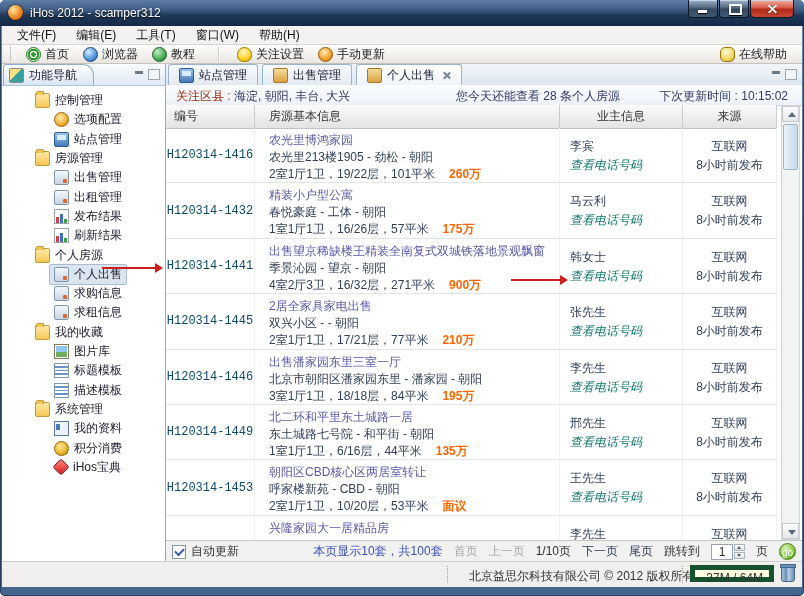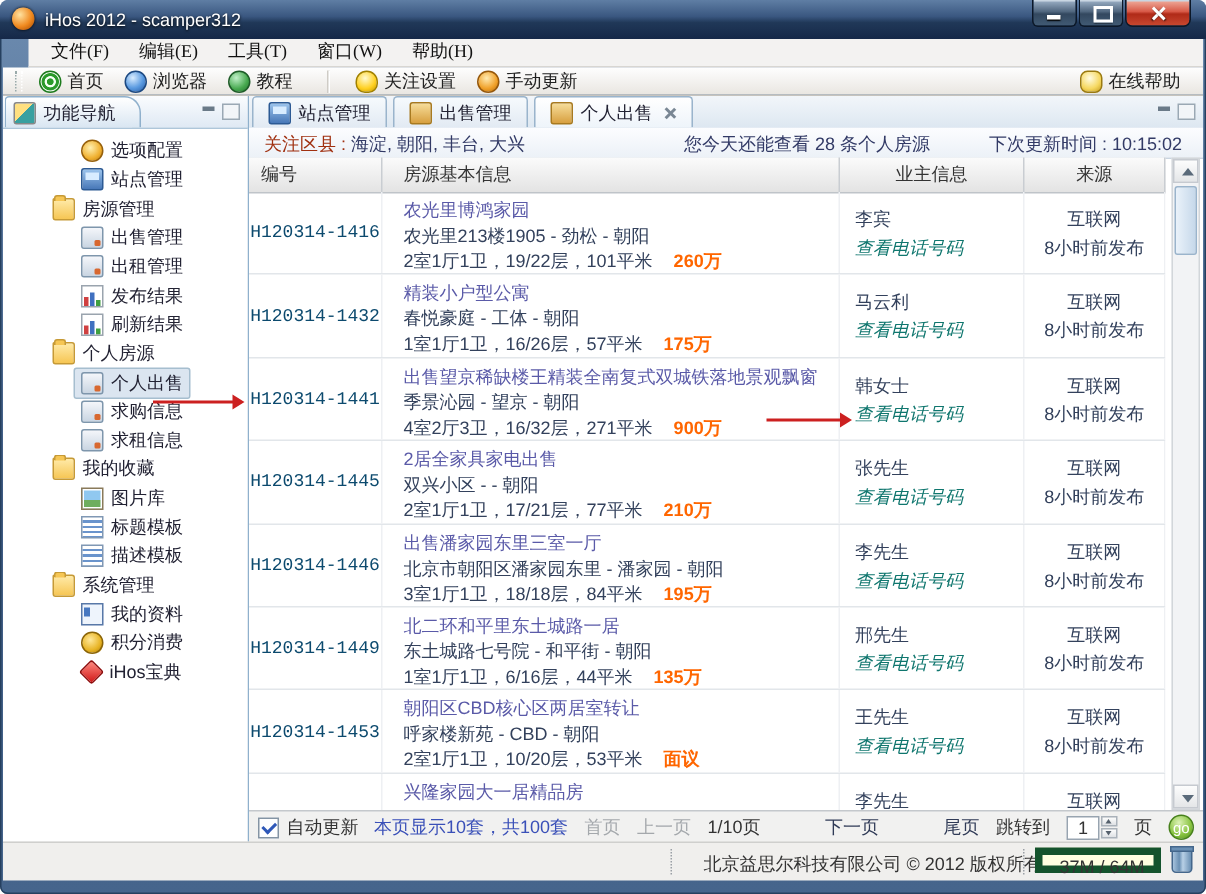--- a/index.html
+++ b/index.html
@@ -17,22 +17,22 @@
   .wbtn{width:28px;height:17px;margin-left:1px;position:relative;border:1px solid #0c1828;border-top:none;
        border-radius:0 0 4px 4px;background:linear-gradient(#9fb3c9,#51677f 45%,#33485f 55%,#415a74);box-shadow:inset 0 1px 0 #c9d6e2;}
   .wbtn.close{width:42px;border-radius:0 0 5px 5px;
        background:linear-gradient(#f0b0a0,#d85a48 45%,#b02a18 55%,#c84830);}
   .g-min{position:absolute;left:9px;bottom:4px;width:9px;height:3px;background:#fff;box-shadow:0 1px 1px #000;}
   .g-max{position:absolute;left:9px;top:4px;width:9px;height:7px;border:2px solid #fff;box-shadow:0 1px 1px #000;}
   .g-x{position:absolute;left:50%;top:50%;width:11px;height:11px;transform:translate(-50%,-50%);}
   .g-x::before,.g-x::after{content:"";position:absolute;left:5px;top:0;width:2px;height:11px;background:#fff;box-shadow:0 1px 1px rgba(0,0,0,.6);}
   .g-x::before{transform:rotate(45deg);} .g-x::after{transform:rotate(-45deg);}
   
-  .menubar{position:absolute;left:19px;right:2px;top:26px;height:18px;background:#f3f2f1;
-       border-bottom:1px solid #d8d6d2;display:flex;align-items:flex-start;padding-left:6px;gap:2px;color:#111;font-family:Liberation Serif, serif;}
+  .menubar{position:absolute;left:2px;right:2px;top:26px;height:18px;background:#f3f2f1;
+       border-bottom:1px solid #d8d6d2;display:flex;align-items:center;padding-left:6px;gap:2px;color:#111;}
   .menu-item{padding:0 9px;}
   .toolbar{position:absolute;left:2px;right:2px;top:45px;height:18px;background:linear-gradient(#fefefe,#e9e6e1);
        border-bottom:1px solid #c6c3bd;display:flex;align-items:center;padding-left:4px;color:#222;}
   .grip{width:3px;height:14px;margin:0 4px;border-left:1px dotted #9aa;border-right:1px dotted #fff;}
   .tbtn{display:flex;align-items:center;gap:4px;padding:0 7px;background:none;border:none;font:inherit;color:#222;height:18px;}
   .tb-sep{width:1px;height:15px;background:#cfccc6;border-right:1px solid #fff;margin:0 10px 0 16px;}
   .tb-spacer{flex:1;}
   .tic{width:13px;height:13px;display:inline-block;border-radius:50%;flex:none;}
   .home-icon{background:radial-gradient(circle at 50% 50%,#2a9a2a 0 2px,#f4fff4 2.5px 3.5px,#2a9a2a 4px 5.5px,#e8f6e8 6px);border:1px solid #1c7a1c;}
   .browser-icon{background:radial-gradient(circle at 35% 30%,#d8ecff,#5a9ae0 55%,#2658a0);border:1px solid #1c4880;}
@@ -123,21 +123,21 @@
   .sthumb{position:absolute;left:1px;right:1px;top:18px;height:44px;border:1px solid #9ab4cc;border-radius:2px;
        background:linear-gradient(90deg,#eaf2fa,#c6d8ea);}
   
   .pagebar{position:absolute;left:0;right:0;bottom:0;height:22px;background:#f1f1f0;border-top:1px solid #c4c8cc;
        display:flex;align-items:center;padding:0 6px;box-sizing:border-box;color:#333;}
   .cb{width:12px;height:12px;background:#fff;border:1px solid #8494a4;position:relative;margin-right:5px;flex:none;}
   .cb::after{content:"";position:absolute;left:2px;top:2px;width:7px;height:4px;border-left:2px solid #2f58b8;border-bottom:2px solid #2f58b8;transform:rotate(-45deg);}
   .pg-group{margin-left:auto;display:flex;align-items:center;gap:11px;}
   .pg-summary{color:#3a50b8;}
   .pg-dis{color:#a4a8ac;}
-  .pg-link{color:#2f3a56;margin-left:32px;}
+  .pg-link{color:#2f3a56;}
   .pg-cur{color:#333;}
   .jump-box{width:20px;height:14px;background:#fff;border:1px solid #98a4b0;text-align:center;line-height:14px;}
   .spin{display:flex;flex-direction:column;gap:1px;margin-left:1px;}
   .sp{width:11px;height:7px;background:linear-gradient(#fdfdfd,#dfe2e5);border:1px solid #aab2ba;position:relative;box-sizing:border-box;}
   .sp.u::after{content:"";position:absolute;left:2px;top:1px;border-left:2.5px solid transparent;border-right:2.5px solid transparent;border-bottom:3px solid #55606c;}
   .sp.d::after{content:"";position:absolute;left:2px;top:1px;border-left:2.5px solid transparent;border-right:2.5px solid transparent;border-top:3px solid #55606c;}
   .go{width:17px;height:17px;border-radius:50%;color:#fff;font-size:10px;text-align:center;line-height:17px;
        background:radial-gradient(circle at 40% 30%,#dcf2b6,#86c23e 60%,#4e8e1e);border:1px solid #47801c;box-sizing:border-box;}
   
   .statusbar{position:absolute;left:2px;right:2px;bottom:9px;height:25px;background:#f0efed;border-top:1px solid #cfcfcd;}
@@ -218,20 +218,26 @@
       <span class="side-tab">
         <span class="nav-icon"></span>
         <span>功能导航</span>
       </span>
       <span class="pbtns">
         <span class="pbtn pmin"></span>
         <span class="pbtn"></span>
       </span>
     </div>
     <div class="tree">
+        <div class="titem tgroup">
+          <span class="thl">
+            <span class="ic folder-icon"></span>
+            <span class="tlabel">控制管理</span>
+          </span>
+        </div>
         <div class="titem tleaf">
           <span class="thl">
             <span class="ic config-icon"></span>
             <span class="tlabel">选项配置</span>
           </span>
         </div>
         <div class="titem tleaf">
           <span class="thl">
             <span class="ic site-icon"></span>
             <span class="tlabel">站点管理</span>

